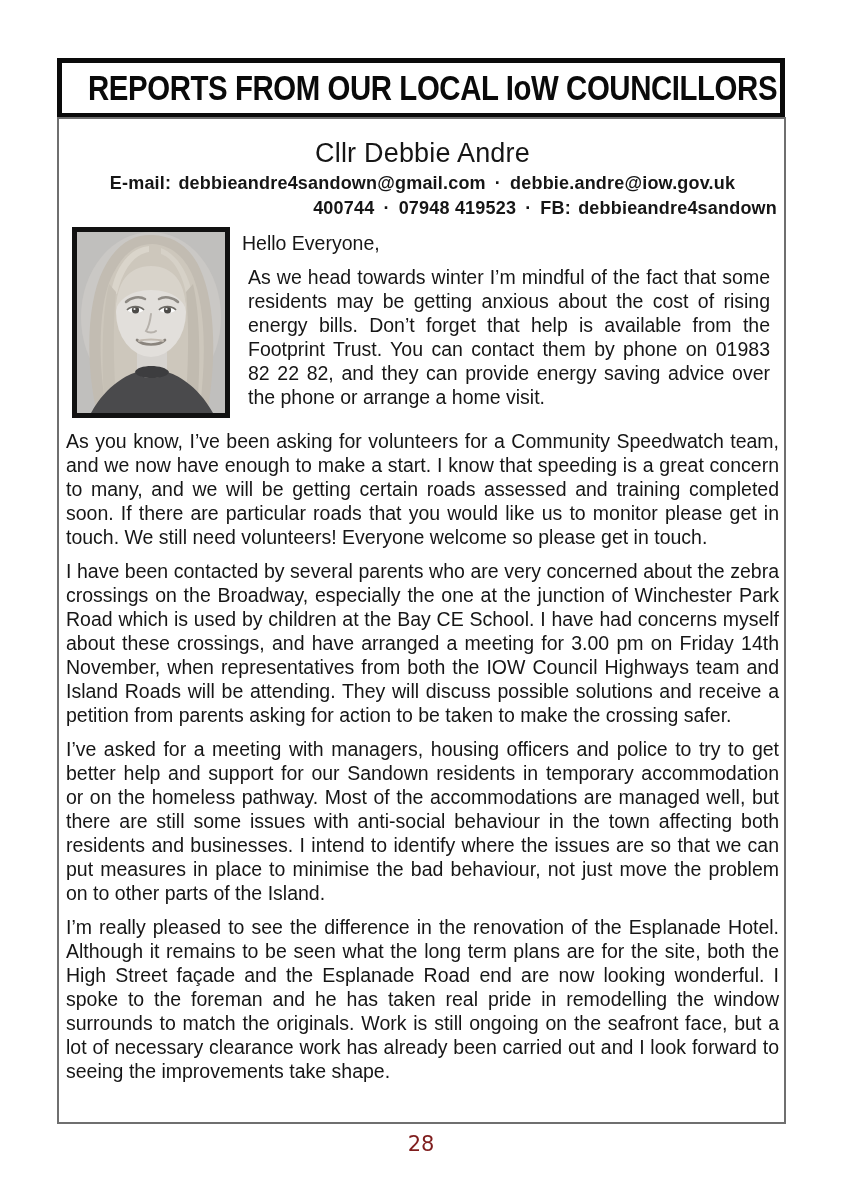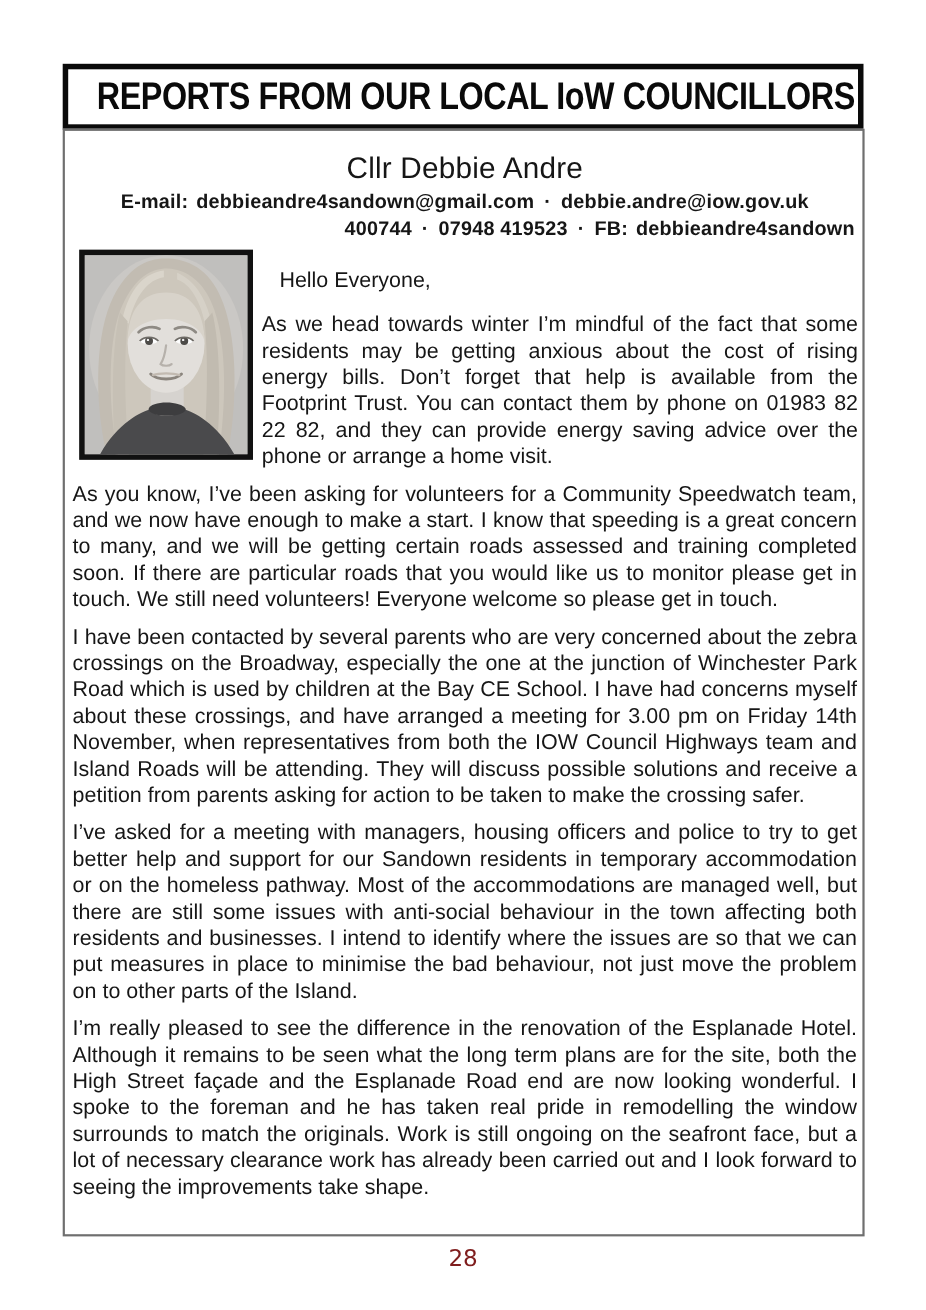--- a/index.html
+++ b/index.html
@@ -53,22 +53,22 @@
   .photo-frame {
     flex: none;
     width: 158px; height: 191px;
     box-sizing: border-box;
     border: 5px solid #111111;
     margin-left: 7px;
     background: #c2c2c2;
   }
   .photo-frame svg { display: block; width: 100%; height: 100%; }
   .intro-text { flex: 1; margin-left: 8px; font-size: 19.5px; line-height: 24px; }
-  .intro-text .greet { margin: 16px; }
-  .intro-text .para  { margin: 0; text-align: justify; }
+  .intro-text .greet { margin: 4px; }
+  .intro-text .para  { margin: 10px; text-align: justify; }
 
   .body-para {
     margin: 10px 1px 0 1px;
     font-size: 19.5px;
     line-height: 24px;
     text-align: justify;
   }
 
   .page-number {
     position: absolute; top: 1132px; left: 0;

